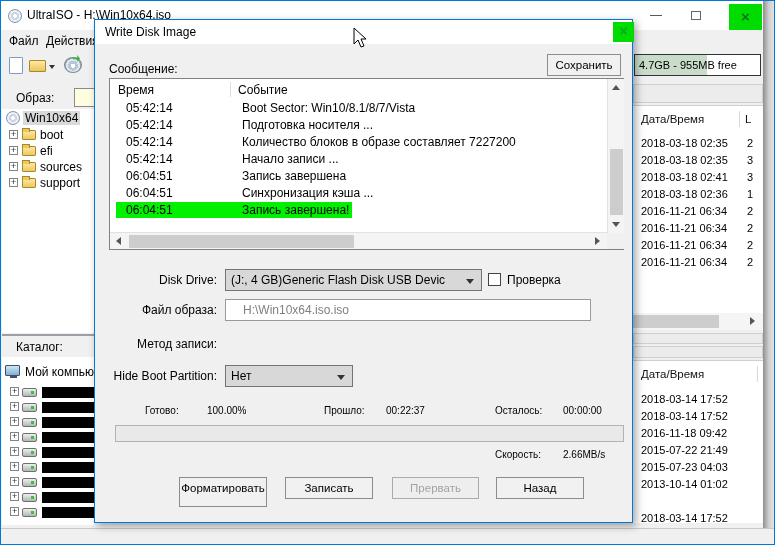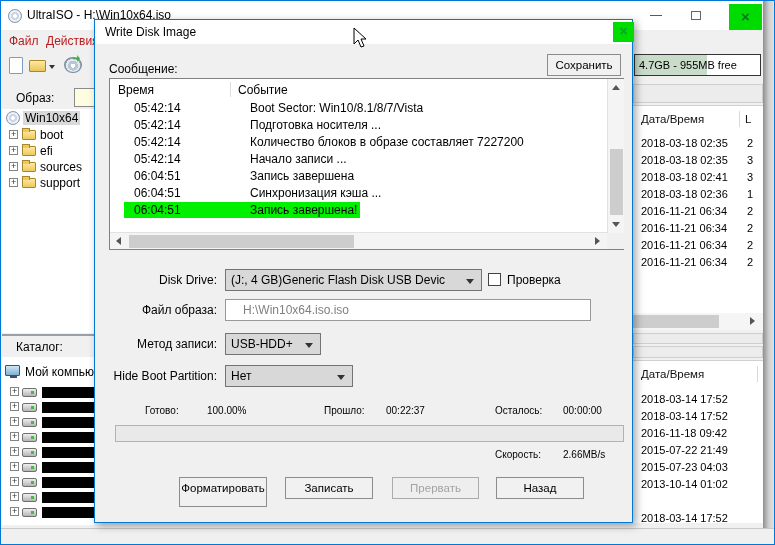--- a/index.html
+++ b/index.html
@@ -9,21 +9,21 @@
   .abs { position:absolute; }
 
   
   .titlebar { left:0; top:0; width:775px; height:29px; background:#fff; }
   .win-title { left:26px; top:7px; font-size:12px; white-space:nowrap; }
   .cap-btn { top:0; width:38px; height:29px; text-align:center; line-height:29px; color:#444; font-size:12px; }
   .btn-min { left:636px; }
   .btn-max { left:676px; }
   .btn-max .sq { position:absolute; left:14px; top:10px; width:10px; height:9px; border:1px solid #666; }
   .btn-close-main { left:728px; top:3px; width:33px; height:26px; background:#00dc00; text-align:center; line-height:25px; font-size:15px; color:#072; font-weight:bold;}
-  .menu-item { top:33px; font-size:12px; color:#b91c1c; }
+  .menu-item { top:33px; font-size:12px; color:#000000; }
   .icon-doc { left:8px; top:56px; width:14px; height:17px; background:#fff; border:1px solid #7d9cc0; border-radius:1px; }
   .icon-folder-tb { left:28px; top:59px; width:17px; height:12px; background:linear-gradient(#ffe9a0,#e9c55c); border:1px solid #a8872f; border-radius:1px; }
   .tb-drop { left:48px; top:64px; width:0; height:0; border-left:3px solid transparent; border-right:3px solid transparent; border-top:4px solid #333; }
   .icon-burn { left:63px; top:56px; width:18px; height:16px; background:radial-gradient(circle at 50% 55%, #fff 0 2px, #b9c6d6 2px 5px, #dfe7f0 5px 7px, #97a7ba 7px); border-radius:50%; border:1px solid #7b8a9a; }
   .icon-burn::after { content:""; position:absolute; left:8px; top:-3px; width:7px; height:7px; background:#3fae3f; clip-path:polygon(0 40%,60% 40%,60% 0,100% 50%,60% 100%,60% 60%,0 60%); }
   .image-row-label { left:15px; top:90px; font-size:12px; }
   .image-path-box { left:73px; top:87px; width:45px; height:19px; background:#fffde1; border:1px solid #8a8a8a; }
 
   .panel-left-top { left:1px; top:108px; width:92px; height:224px; background:#fff; overflow:hidden; }
   .panel-left-bottom { left:1px; top:356px; width:92px; height:168px; background:#fff; overflow:hidden; }
@@ -66,21 +66,21 @@
   .dlg-title { left:10px; top:5px; font-size:12px; }
   .dlg-close { left:518px; top:2px; width:21px; height:20px; background:#00dc00; text-align:center; line-height:19px; font-size:14px; color:#0a2; font-weight:bold; }
   .dlg-label { font-size:12px; white-space:nowrap; }
   .btn { background:#f1f1f1; border:1px solid #8c8c8c; font-size:11.5px; text-align:center; color:#000; }
   .btn.disabled { color:#a3a3a3; border-color:#ababab; background:#eee; }
 
   .logbox { left:14px; top:58px; width:515px; height:172px; background:#fff; border:1px solid #828282; }
   .log-head-time { left:8px; top:4px; font-size:12px; }
   .log-head-event { left:128px; top:4px; font-size:12px; }
   .log-col-div { left:120px; top:3px; width:1px; height:15px; background:#dcdcdc; }
-  .log-row { left:12px; height:17px; width:458px; }
+  .log-row { left:4px; height:17px; width:458px; }
   .lr-time { position:absolute; left:12px; top:1px; font-size:12px; }
   .lr-event { position:absolute; left:128px; top:1px; font-size:12px; white-space:nowrap; }
   .hl-bar { position:absolute; left:2px; top:0; width:236px; height:16px; background:#00f000; }
   .vscroll { left:497px; top:0; width:17px; height:154px; background:#f4f4f4; border-left:1px solid #e2e2e2; }
   .vthumb { left:2px; width:13px; background:#cdcdcd; }
   .hscroll2 { left:0; top:153px; width:497px; height:17px; background:#f4f4f4; border-top:1px solid #e2e2e2; }
   .hthumb2 { top:2px; height:13px; background:#cdcdcd; }
   .corner { left:497px; top:154px; width:17px; height:16px; background:#f0f0f0; }
 
   .frm-label { width:118px; text-align:right; font-size:12px; white-space:nowrap; }
@@ -283,21 +283,20 @@
 
     <div class="abs frm-label" style="left:4px;top:253px;">Disk Drive:</div>
     <div class="abs combo" style="left:130px;top:249px;width:257px;height:22px;"><span>(J:, 4 GB)Generic Flash Disk USB Devic</span><span class="chev"></span></div>
     <div class="abs chk" style="left:393px;top:253px;"></div>
     <div class="abs dlg-label" style="left:412px;top:253px;">Проверка</div>
 
     <div class="abs frm-label" style="left:4px;top:283px;">Файл образа:</div>
     <div class="abs textinput" style="left:130px;top:279px;width:366px;height:22px;padding-left:17px;">H:\Win10x64.iso.iso</div>
 
     <div class="abs frm-label" style="left:4px;top:317px;">Метод записи:</div>
-    <div class="abs combo" style="left:130px;top:313px;width:96px;height:22px;"><span>USB-HDD+</span><span class="chev"></span></div>
 
     <div class="abs frm-label" style="left:4px;top:349px;">Hide Boot Partition:</div>
     <div class="abs combo" style="left:130px;top:345px;width:128px;height:22px;"><span>Нет</span><span class="chev"></span></div>
 
     <div class="abs stat" style="left:50px;top:385px;">Готово:</div>
     <div class="abs stat" style="left:112px;top:385px;">100.00%</div>
     <div class="abs stat" style="left:229px;top:385px;">Прошло:</div>
     <div class="abs stat" style="left:291px;top:385px;">00:22:37</div>
     <div class="abs stat" style="left:400px;top:385px;">Осталось:</div>
     <div class="abs stat" style="left:468px;top:385px;">00:00:00</div>

